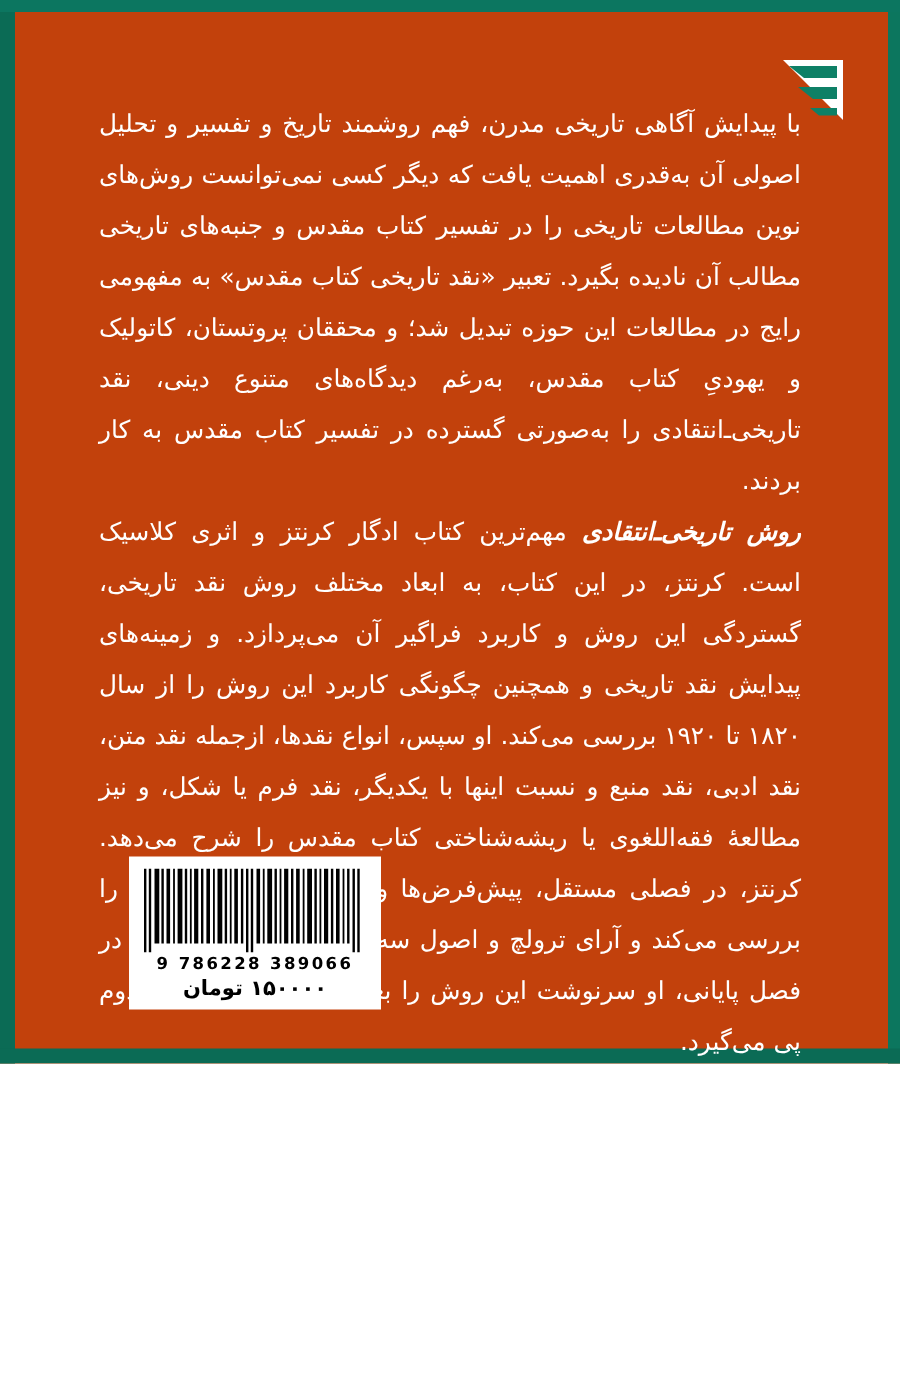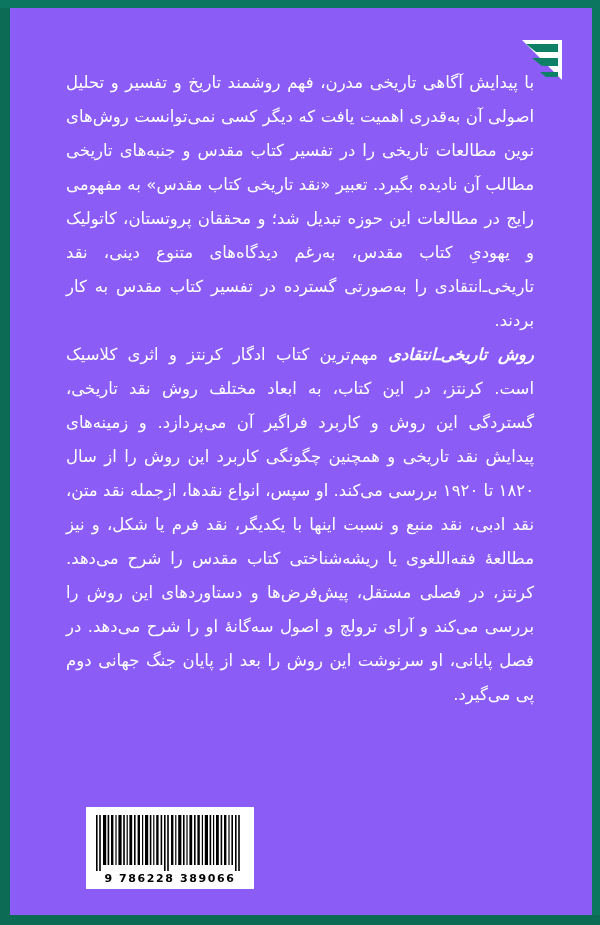--- a/index.html
+++ b/index.html
@@ -10,22 +10,22 @@
   body {
     width: 600px;
     height: 925px;
     overflow: hidden;
     font-family: "DejaVu Sans", sans-serif;
   }
 
   #book-back-cover {
     position: relative;
     width: 600px;
-    height: 925px;
-    background: #8b5cf6;
+    height: 709px;
+    background: #c2410c;
     box-sizing: border-box;
     overflow: hidden;
   }
 
   
   .spine-edge {
     position: absolute;
     left: 0;
     top: 0;
     width: 10px;
@@ -189,15 +189,16 @@
         <rect x="122" y="0" width="2.8" height="50"></rect>
         <rect x="126.6" y="0" width="1.6" height="50"></rect>
         <rect x="130" y="0" width="2.4" height="50"></rect>
         <rect x="134.4" y="0" width="1.2" height="50"></rect>
         <rect x="137.4" y="0" width="1.6" height="50"></rect>
         <rect x="141" y="0" width="1.6" height="56"></rect>
         <rect x="144.2" y="0" width="1.6" height="56"></rect>
       </g>
     </svg>
     <div class="barcode-digits">9 786228 389066</div>
+    <div class="price-line">۱۵۰۰۰۰ تومان</div>
   </div>
 
 </div>
 
 </body></html>

